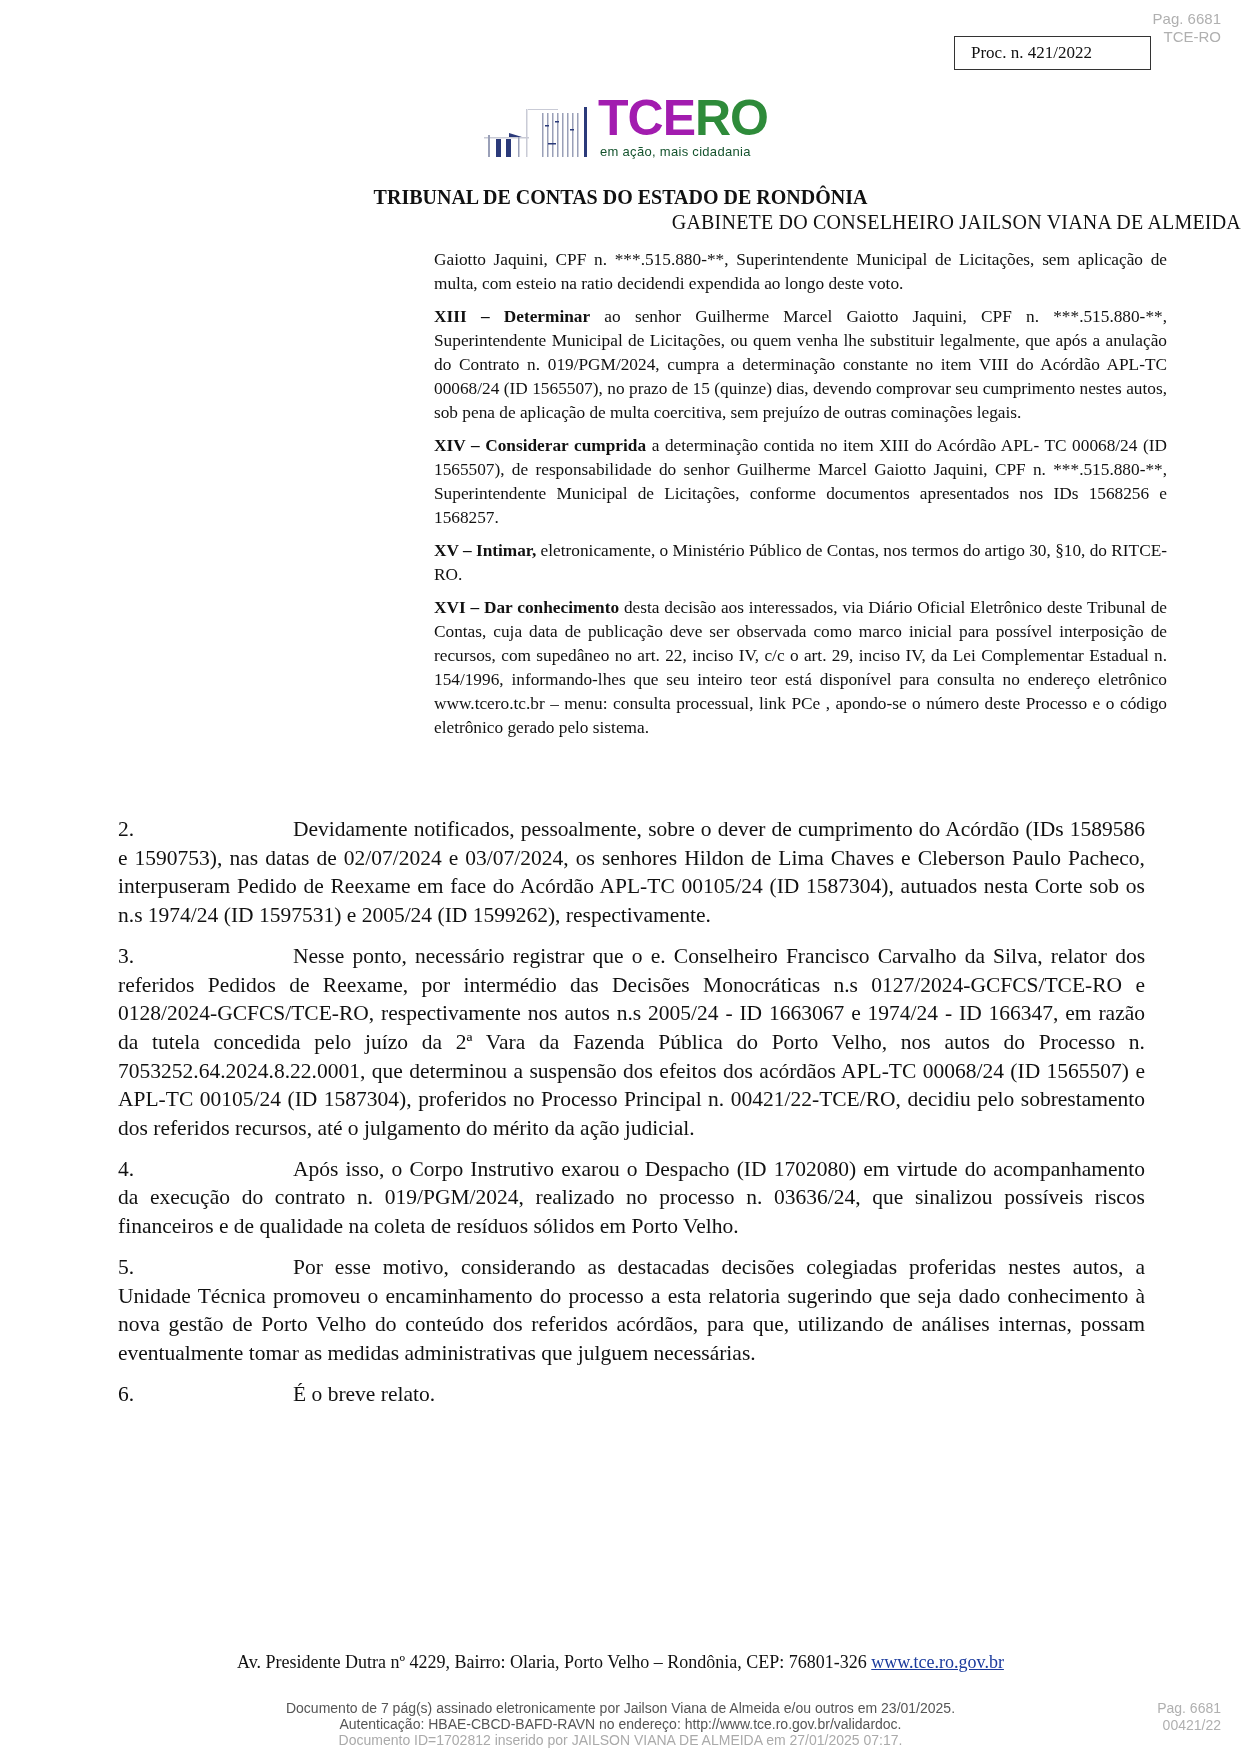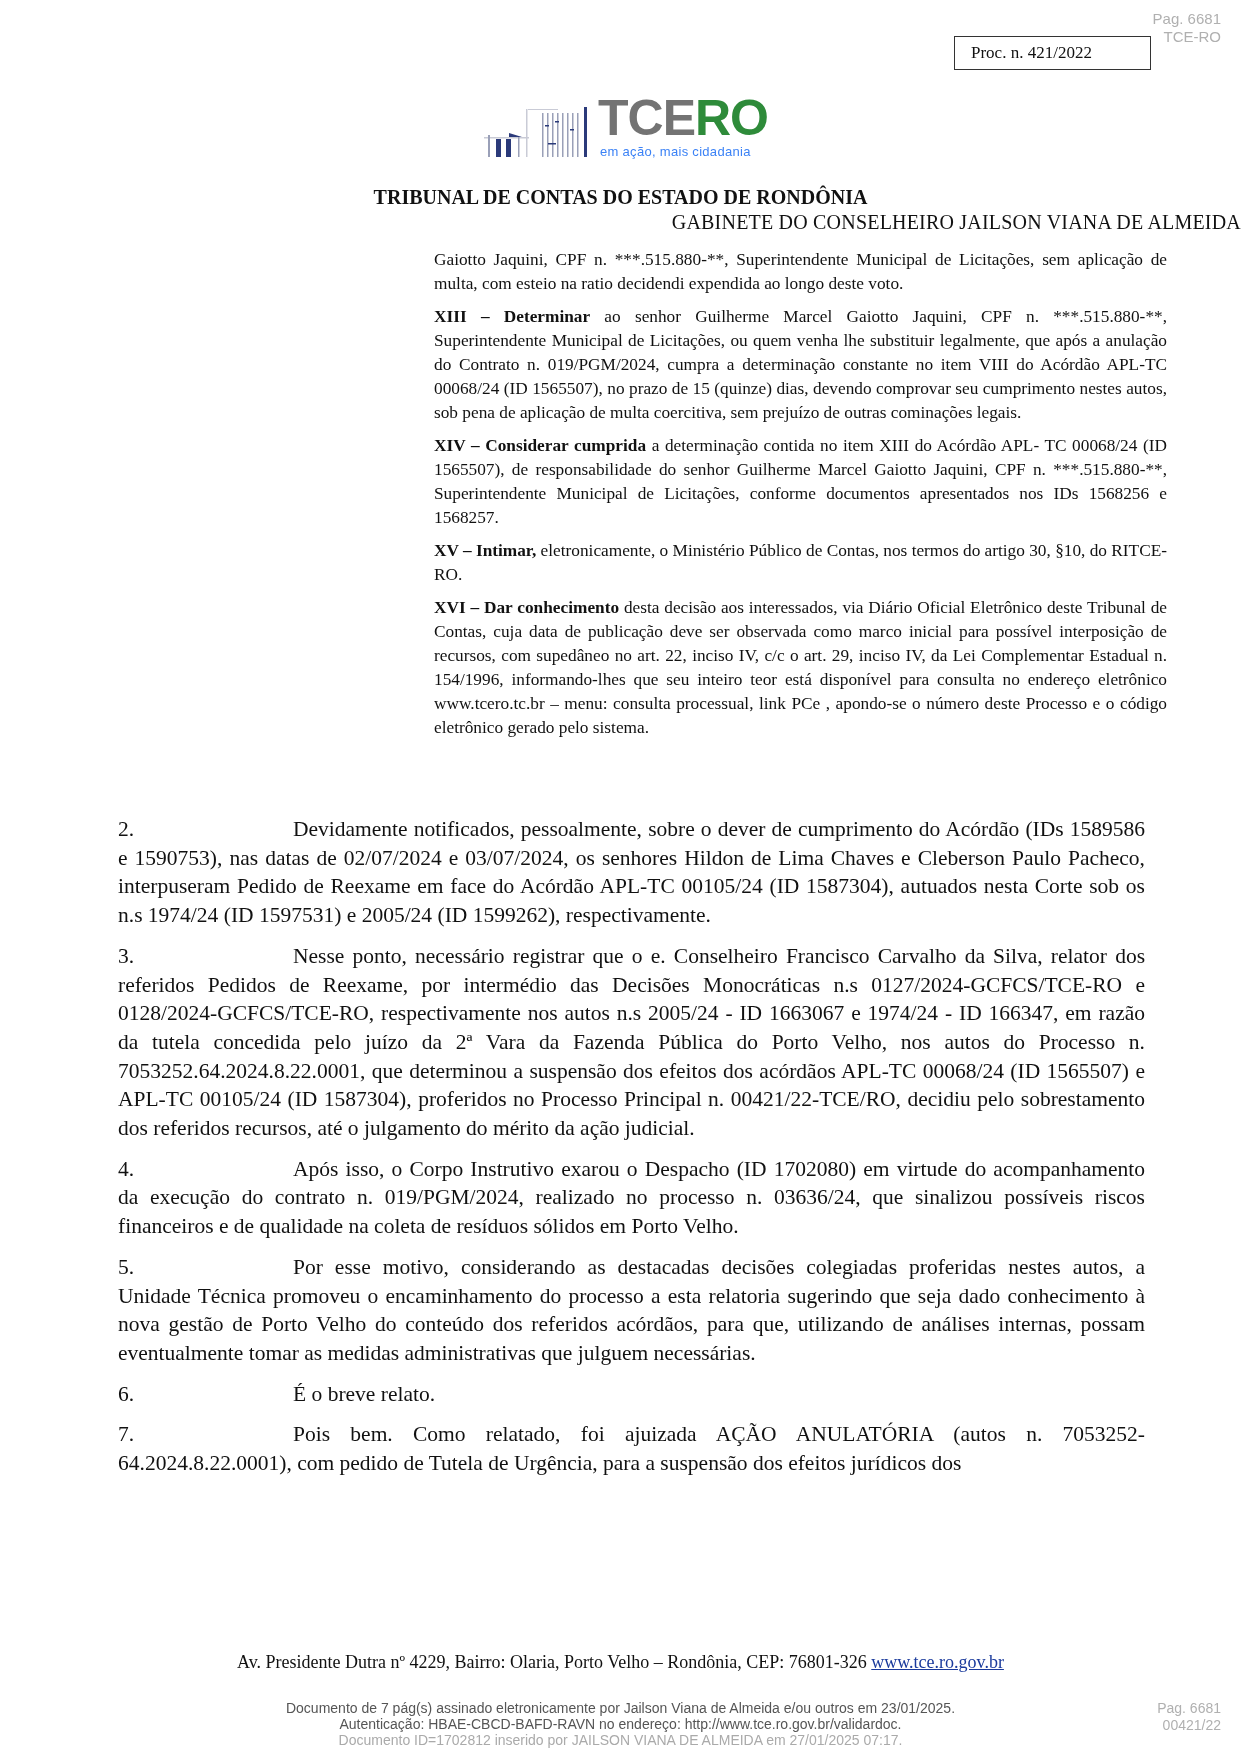--- a/index.html
+++ b/index.html
@@ -2,23 +2,23 @@
 <html><head>
 <meta charset="utf-8">
 <style>
   html, body { margin:0; padding:0; background:#ffffff; }
   body { width:1241px; height:1755px; position:relative; overflow:hidden; font-family:"Liberation Serif", serif; color:#111; }
   .stamp-top { position:absolute; right:20px; top:10px; text-align:right; font-family:"Liberation Sans", sans-serif; font-size:15px; line-height:18px; color:#b0b0b0; }
   .proc-box { position:absolute; left:954px; top:36px; width:197px; height:34px; border:1.5px solid #333; box-sizing:border-box; font-size:17px; line-height:31px; padding-left:16px; }
   .logo { position:absolute; left:484px; top:95px; width:300px; height:66px; }
   .logo .bldg { position:absolute; left:0; top:0; width:108px; height:62px; }
   .logo .word { position:absolute; left:114px; top:-4px; font-family:"Liberation Sans", sans-serif; font-weight:bold; font-size:50px; letter-spacing:-1px; line-height:54px; }
-  .logo .word .tce { color:#737373; }
+  .logo .word .tce { color:#a21caf; }
   .logo .word .ro { color:#2e8b3a; }
-  .logo .tag { position:absolute; left:116px; top:49px; font-family:"Liberation Sans", sans-serif; font-size:13px; color:#3b82f6; letter-spacing:0.3px; }
+  .logo .tag { position:absolute; left:116px; top:49px; font-family:"Liberation Sans", sans-serif; font-size:13px; color:#14532d; letter-spacing:0.3px; }
   .hdr1 { position:absolute; left:0; width:1241px; top:186px; text-align:center; font-weight:bold; font-size:20px; }
   .hdr2 { position:absolute; left:0; width:1241px; top:211px; text-align:right; font-size:20px; letter-spacing:0.2px; }
   .indent-block { position:absolute; left:434px; width:733px; font-size:17.3px; line-height:24px; text-align:justify; }
   .indent-block p { margin:0 0 9px 0; }
   .main-block { position:absolute; left:118px; width:1027px; font-size:21.5px; line-height:28.7px; text-align:justify; }
   .main-block p { margin:0 0 12px 0; }
   .num { display:inline-block; width:175px; }
   b { font-weight:bold; }
   .footer-addr { position:absolute; top:1640px; left:0; width:1241px; text-align:center; font-size:18px;margin-top:12px; }
   .footer-addr a { color:#1a3a9c; text-decoration:underline; }
@@ -74,21 +74,20 @@
   <p><b>XV – Intimar,</b><span> eletronicamente, o Ministério Público de Contas, nos termos do artigo 30, §10, do RITCE-RO.</span></p>
   <p><b>XVI – Dar conhecimento</b><span> desta decisão aos interessados, via Diário Oficial Eletrônico deste Tribunal de Contas, cuja data de publicação deve ser observada como marco inicial para possível interposição de recursos, com supedâneo no art. 22, inciso IV, c/c o art. 29, inciso IV, da Lei Complementar Estadual n. 154/1996, informando-lhes que seu inteiro teor está disponível para consulta no endereço eletrônico www.tcero.tc.br – menu: consulta processual, link PCe , apondo-se o número deste Processo e o código eletrônico gerado pelo sistema.</span></p>
 </div>
 
 <div class="main-block" style="top:815px;">
   <p><span class="num">2.</span><span>Devidamente notificados, pessoalmente, sobre o dever de cumprimento do Acórdão (IDs 1589586 e 1590753), nas datas de 02/07/2024 e 03/07/2024, os senhores Hildon de Lima Chaves e Cleberson Paulo Pacheco, interpuseram Pedido de Reexame em face do Acórdão APL-TC 00105/24 (ID 1587304), autuados nesta Corte sob os n.s 1974/24 (ID 1597531) e 2005/24 (ID 1599262), respectivamente.</span></p>
   <p><span class="num">3.</span><span>Nesse ponto, necessário registrar que o e. Conselheiro Francisco Carvalho da Silva, relator dos referidos Pedidos de Reexame, por intermédio das Decisões Monocráticas n.s 0127/2024-GCFCS/TCE-RO e 0128/2024-GCFCS/TCE-RO, respectivamente nos autos n.s 2005/24 - ID 1663067 e 1974/24 - ID 166347, em razão da tutela concedida pelo juízo da 2ª Vara da Fazenda Pública do Porto Velho, nos autos do Processo n. 7053252.64.2024.8.22.0001, que determinou a suspensão dos efeitos dos acórdãos APL-TC 00068/24 (ID 1565507) e APL-TC 00105/24 (ID 1587304), proferidos no Processo Principal n. 00421/22-TCE/RO, decidiu pelo sobrestamento dos referidos recursos, até o julgamento do mérito da ação judicial.</span></p>
   <p><span class="num">4.</span><span>Após isso, o Corpo Instrutivo exarou o Despacho (ID 1702080) em virtude do acompanhamento da execução do contrato n. 019/PGM/2024, realizado no processo n. 03636/24, que sinalizou possíveis riscos financeiros e de qualidade na coleta de resíduos sólidos em Porto Velho.</span></p>
   <p><span class="num">5.</span><span>Por esse motivo, considerando as destacadas decisões colegiadas proferidas nestes autos, a Unidade Técnica promoveu o encaminhamento do processo a esta relatoria sugerindo que seja dado conhecimento à nova gestão de Porto Velho do conteúdo dos referidos acórdãos, para que, utilizando de análises internas, possam eventualmente tomar as medidas administrativas que julguem necessárias.</span></p>
   <p><span class="num">6.</span><span>É o breve relato.</span></p>
-  <p><span class="num">7.</span><span>Pois bem. Como relatado, foi ajuizada AÇÃO ANULATÓRIA (autos n. 7053252-64.2024.8.22.0001), com pedido de Tutela de Urgência, para a suspensão dos efeitos jurídicos dos</span></p>
 </div>
 
 <div class="footer-addr">
   <span>Av. Presidente Dutra nº 4229, Bairro: Olaria, Porto Velho – Rondônia, CEP: 76801-326 </span><a>www.tce.ro.gov.br</a>
 </div>
 
 <div class="sig">
   <div>Documento de 7 pág(s) assinado eletronicamente por Jailson Viana de Almeida e/ou outros em 23/01/2025.</div>
   <div>Autenticação: HBAE-CBCD-BAFD-RAVN no endereço: http://www.tce.ro.gov.br/validardoc.</div>
   <div class="faded">Documento ID=1702812   inserido por JAILSON VIANA DE ALMEIDA em 27/01/2025 07:17.</div>

